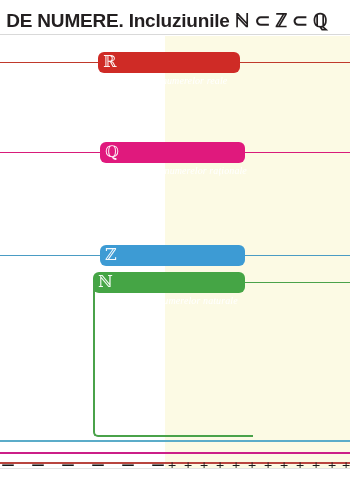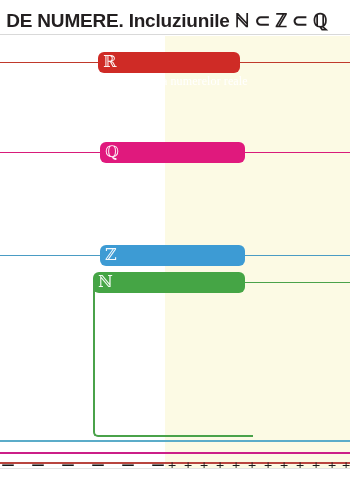--- a/index.html
+++ b/index.html
@@ -84,21 +84,22 @@
   .pill .sym {
     font-family: "DejaVu Serif", serif;
     font-size: 16px;
     line-height: 1;
     margin-right: 5px;
     opacity: 0.95;
     transform: translateY(-1px);
   }
   .pill .cap {
     font-family: "Liberation Serif", serif;
-    font-size: 12px;
+    font-style: italic;
+    font-size: 10px;
     line-height: 1;
     letter-spacing: 0.1px;
     margin-top: 37px;
   }
   .pill.red     { background: #cf2b26; }
   .pill.magenta { background: #e0197d; }
   .pill.blue    { background: #3d9bd4; }
   .pill.green   { background: #45a545; }
 
   
@@ -164,30 +165,32 @@
 
   <div class="rule red" style="top:62px;"></div>
   <div class="pill red" style="left:98px; top:52px; width:142px;">
     <span class="sym">ℝ</span>
     <span class="cap">mulțimea numerelor reale</span>
   </div>
 
   <div class="rule magenta" style="top:152px;"></div>
   <div class="pill magenta" style="left:100px; top:142px; width:145px;">
     <span class="sym">ℚ</span>
+    <span class="cap">mulțimea numerelor raționale</span>
   </div>
 
   <div class="rule blue" style="top:255px;"></div>
   <div class="pill blue" style="left:100px; top:245px; width:145px;">
     <span class="sym">ℤ</span>
   </div>
 
   <div class="rule green" style="left:93px; width:257px; top:282px;"></div>
   <div class="pill green" style="left:93px; top:272px; width:152px;">
     <span class="sym">ℕ</span>
+    <span class="cap">mulțimea numerelor naturale</span>
   </div>
 
   <div class="nest-frame" style="left:93px; top:282px; width:160px; height:155px;"></div>
 
   <div class="axis blue" style="top:440px;"></div>
   <div class="axis magenta" style="top:452px;"></div>
   <div class="axis red" style="top:462px;"></div>
 
   <div class="tick-row" style="top:463px;">
     <span class="tick minus" style="left:8px;">—</span>

